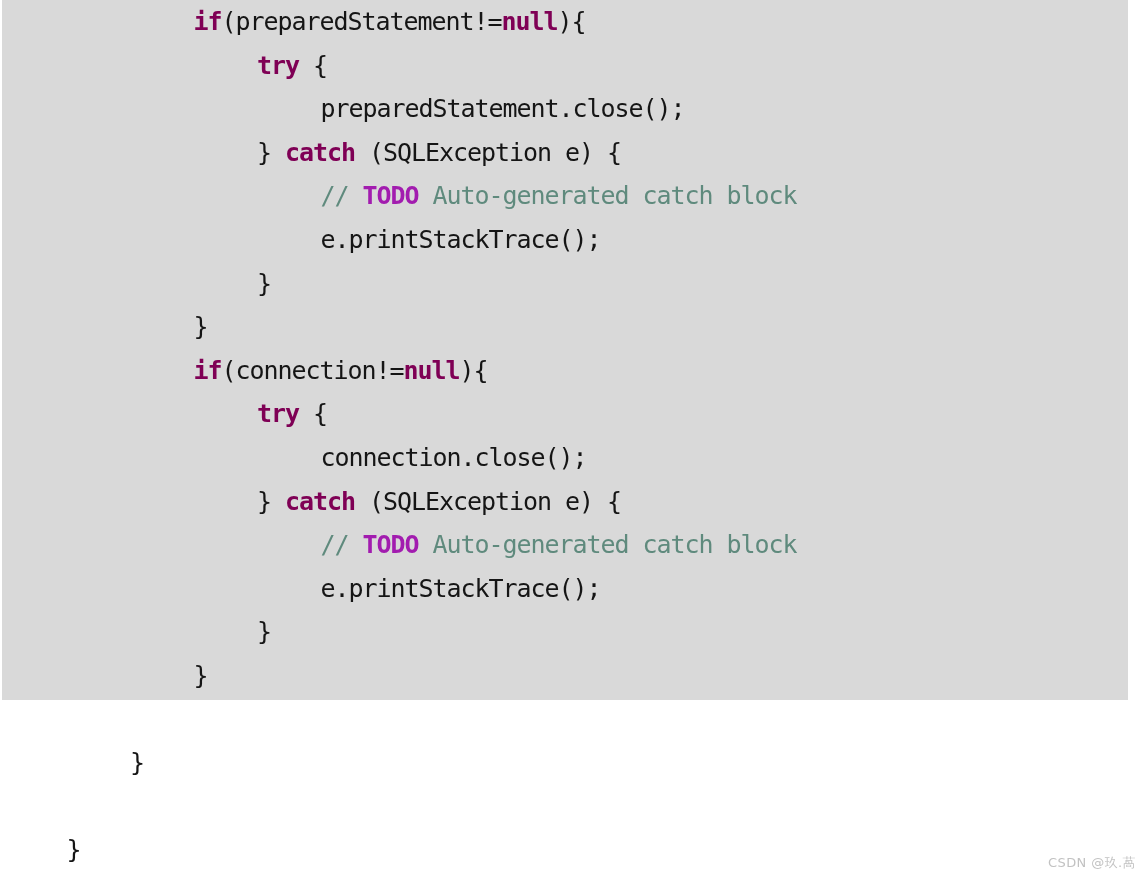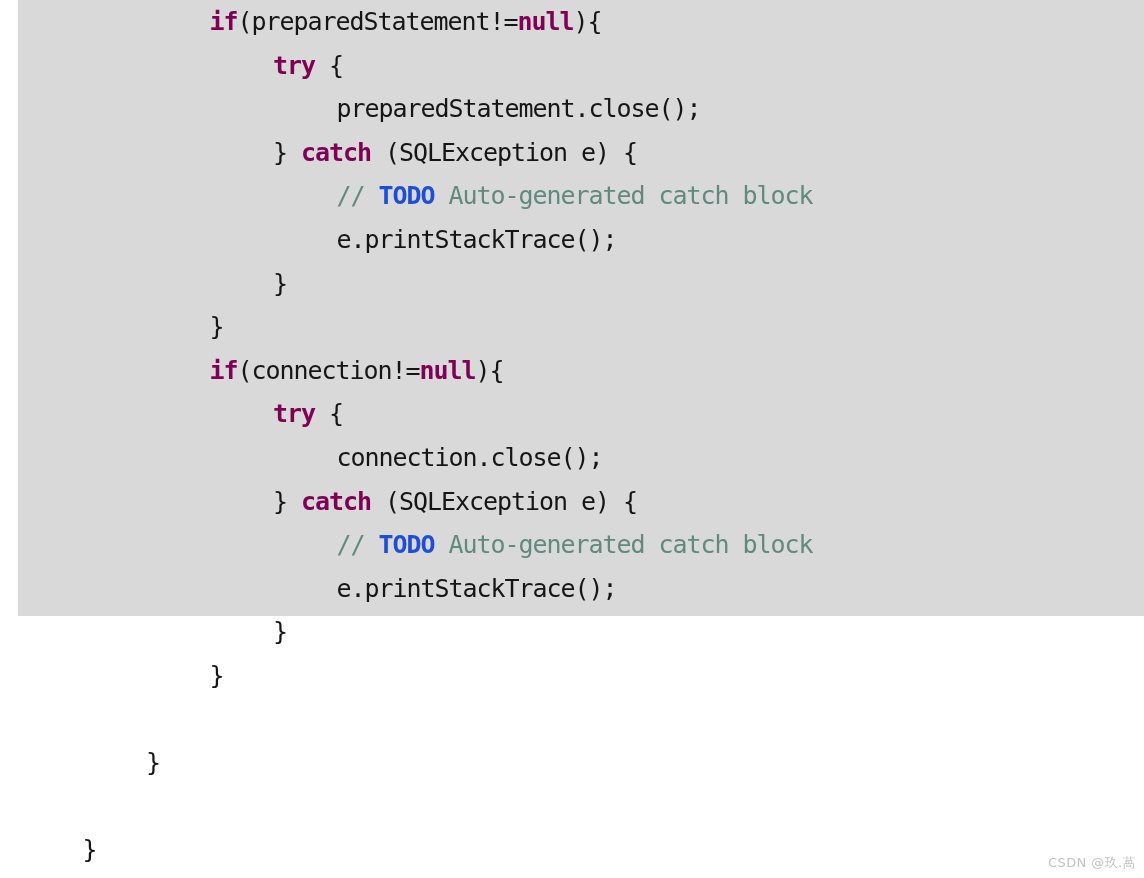--- a/index.html
+++ b/index.html
@@ -10,24 +10,24 @@
   #screenshot {
     position: relative;
     width: 1144px;
     height: 878px;
     background: #ffffff;
     overflow: hidden;
     font-family: "DejaVu Sans Mono", "Liberation Mono", monospace;
   }
   #code-surface {
     position: absolute;
-    left: 18px;
+    left: 2px;
     top: 0;
     width: 1126px;
-    height: 616px;
+    height: 700px;
     background: #d9d9d9;
   }
   #code-block {
     position: absolute;
     left: 0;
     top: 0;
     width: 100%;
     padding: 0;
     margin: 0;
     font-family: "DejaVu Sans Mono", "Liberation Mono", monospace;
@@ -46,21 +46,21 @@
     color: #7f0055;
     font-weight: bold;
   }
   .tok-plain {
     color: #151515;
   }
   .tok-comment {
     color: #5f8a7d;
   }
   .tok-todo {
-    color: #1d4ed8;
+    color: #a21caf;
     font-weight: bold;
   }
   #watermark {
     position: absolute;
     right: 8px;
     bottom: 6px;
     font-family: "DejaVu Sans", "Liberation Sans", sans-serif;
     font-size: 13px;
     color: #c2c2c2;
     letter-spacing: 0.4px;

